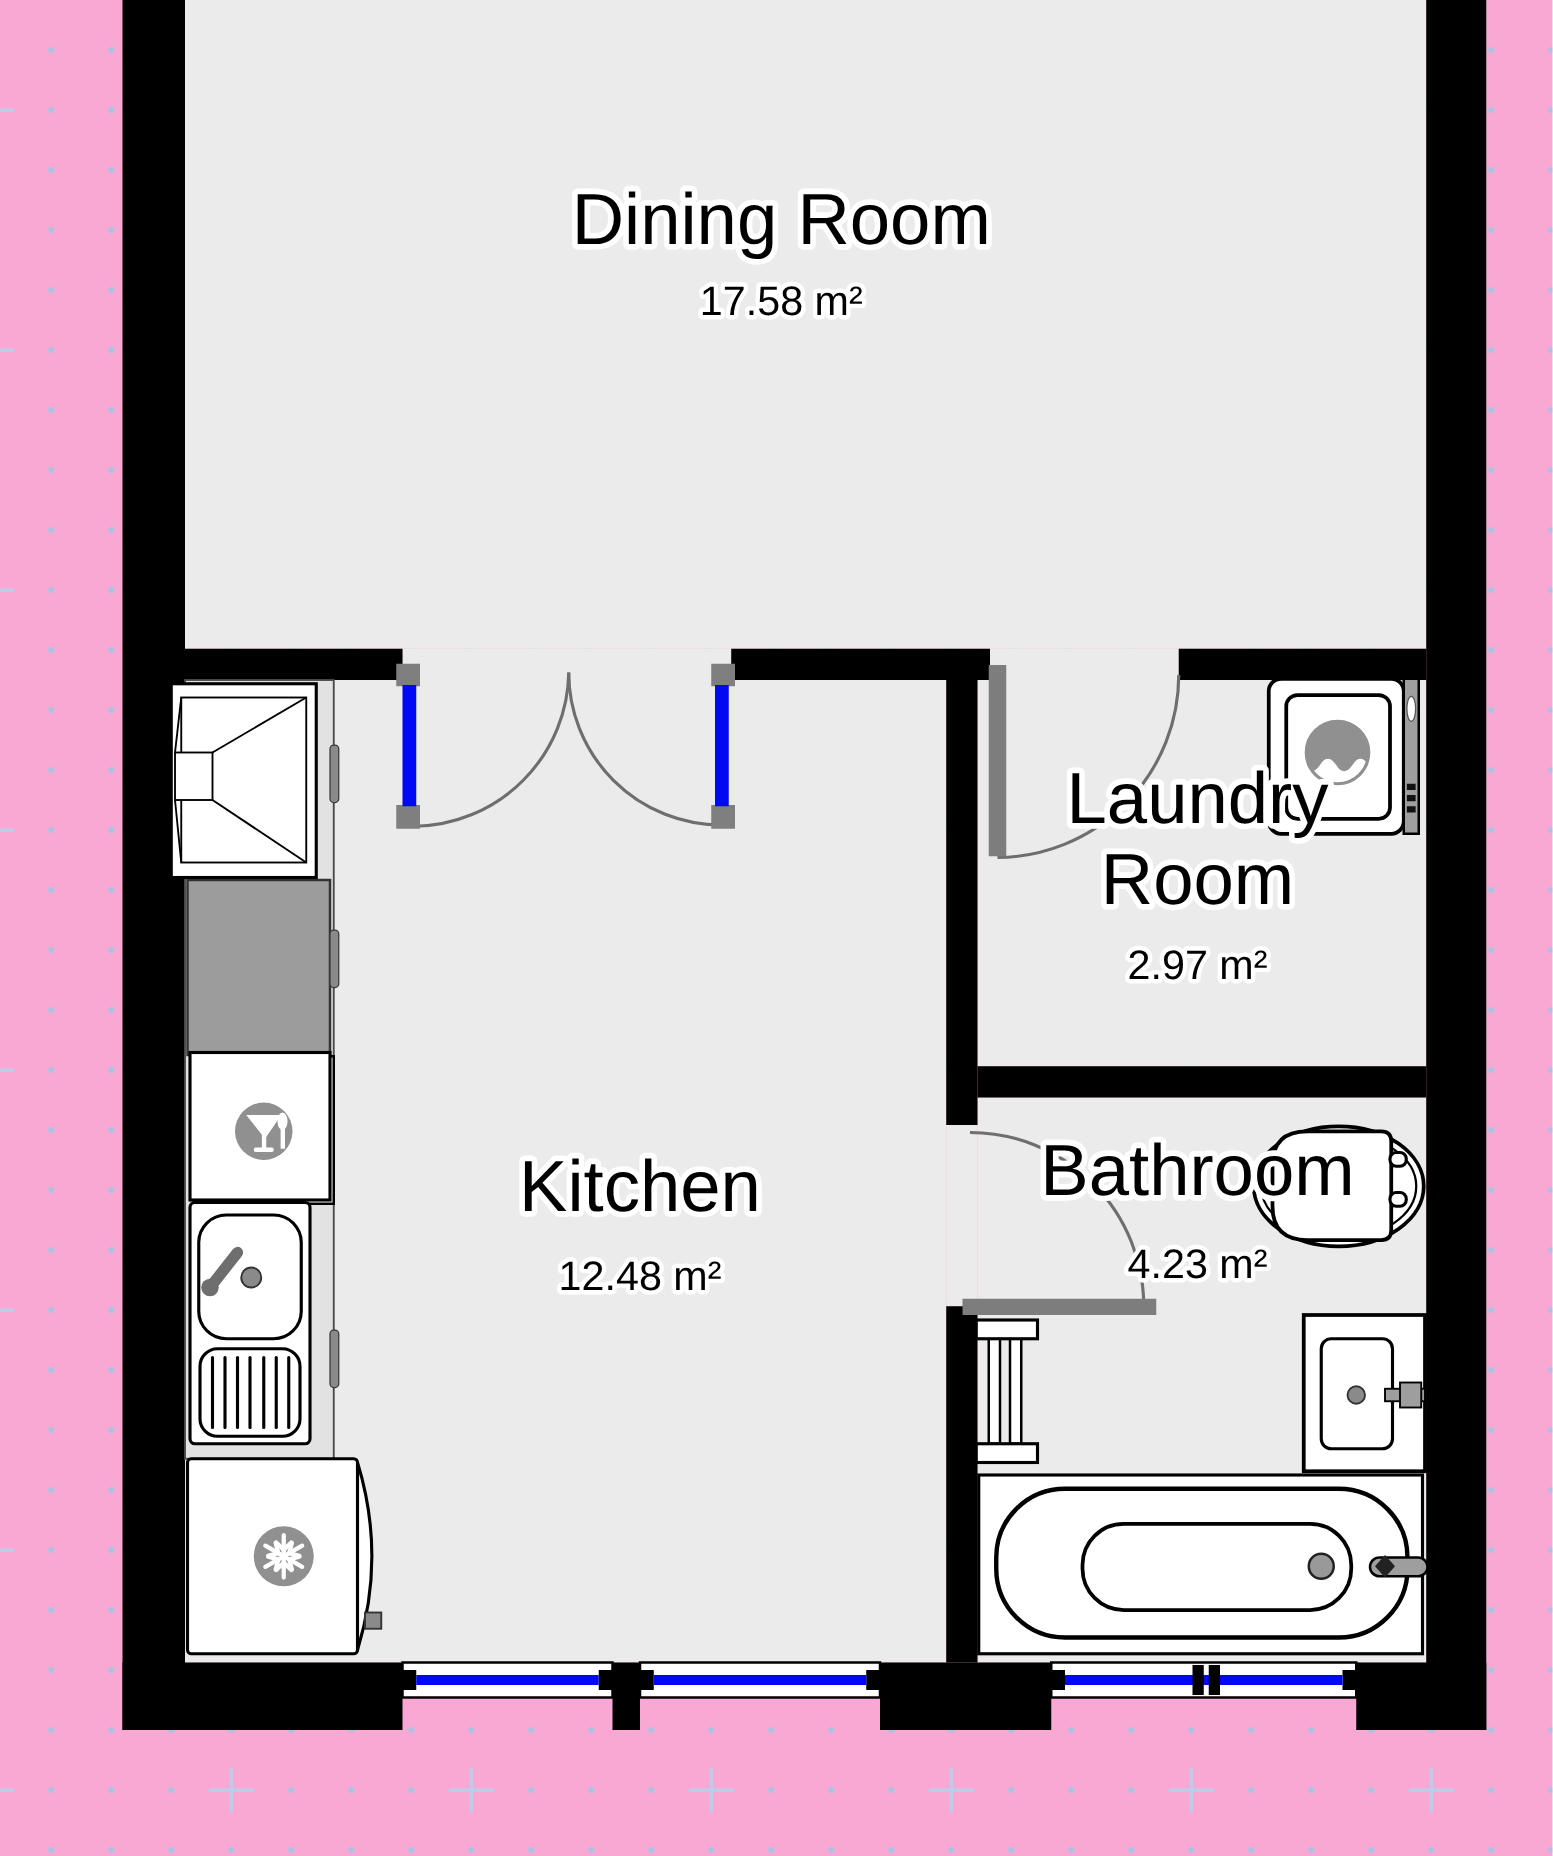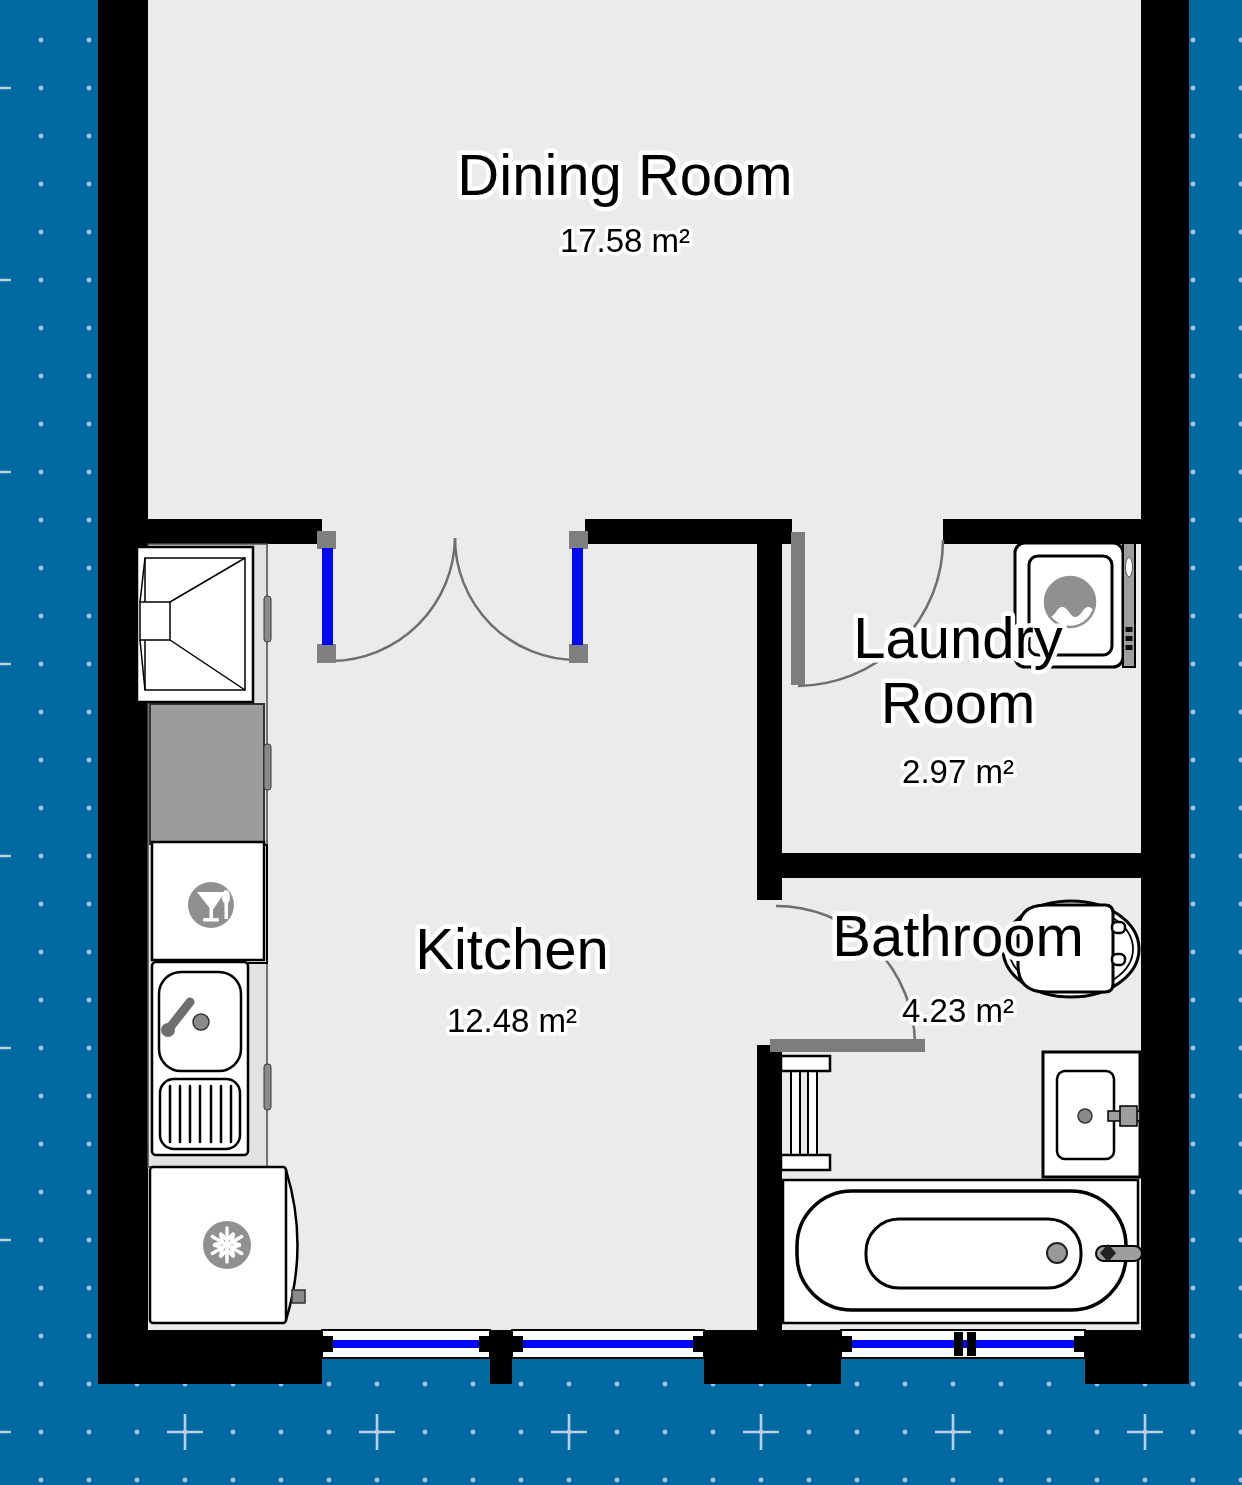--- a/index.html
+++ b/index.html
@@ -1,16 +1,16 @@
 <!DOCTYPE html>
 <html style="--wall: #000000; --floor: #ebebeb; --counter: #e2e2e2; --counter-dark: #9c9c9c; --outline: #000000; --fixture-gray: #909090; --hardware-gray: #8a8a8a; --door-leaf: #7d7d7d; --door-cap: #7f7f7f; --arc: #6e6e6e; --window-blue: #0009f2; --grid-dot: #a9c3e1; --grid-plus: #b9cfe9; --halo: #ffffff; --text: #000000;"><head>
 <meta charset="utf-8">
 <style>
   html,body{margin:0;padding:0;background:#fff;}
-  .stage{position:relative;width:1242px;height:1485px;overflow:hidden;background:#0369a1;}
+  .stage{position:relative;width:1242px;height:1485px;overflow:hidden;background:#f9a8d4;}
   svg{display:block;}
   .room-title{
     font-family:"Liberation Sans",sans-serif;
     font-size:58px;
     fill:var(--text,#000);
     paint-order:stroke;
     stroke:var(--halo,#fff);
     stroke-width:9px;
     stroke-linejoin:round;
     text-anchor:middle;

